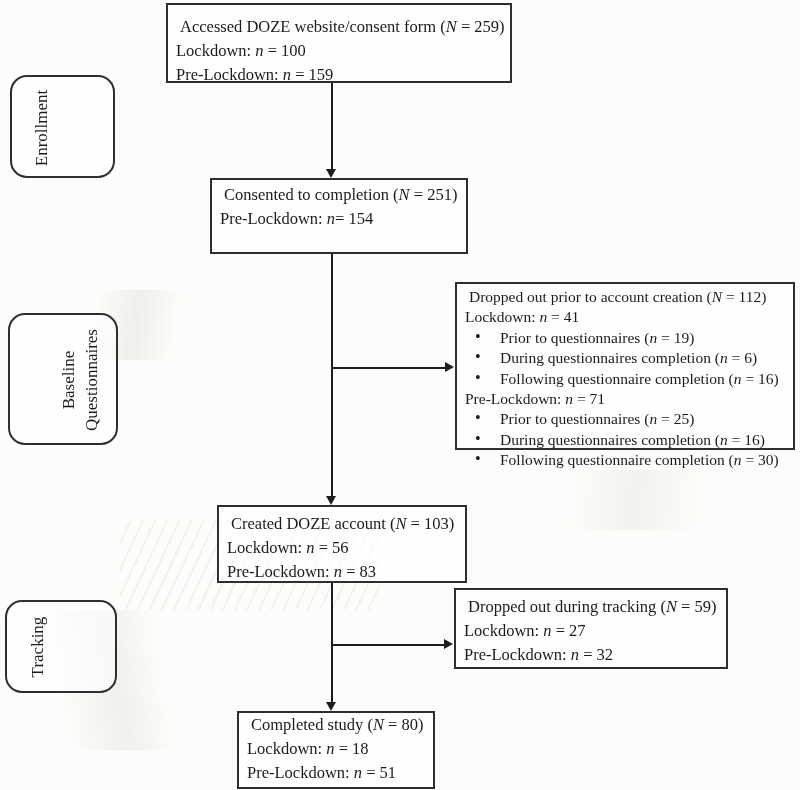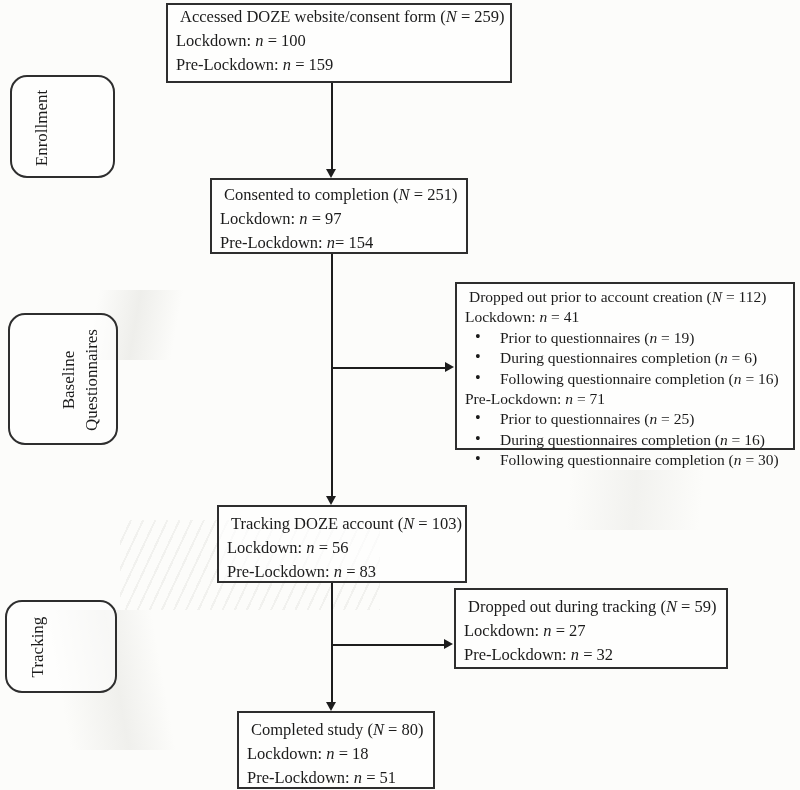--- a/index.html
+++ b/index.html
@@ -12,26 +12,26 @@
   
   .box{
     position:absolute;box-sizing:border-box;
     border:2px solid #2e2e2e;background:rgba(255,255,255,0.65);
   }
   .line{white-space:nowrap;padding-left:8px;}
   .line.first{padding-left:12px;}
   .line.bullet{padding-left:43px;position:relative;}
   .line.bullet::before{content:"\2022";position:absolute;left:18px;top:-1px;font-size:1.05em;}
   .nvar{font-style:italic;}
-  #box-accessed {left:166px;top:3px;  width:346px;height:80px;font-size:16.5px;line-height:24px;padding-top:0;}
+  #box-accessed {left:166px;top:3px;  width:346px;height:80px;font-size:16.5px;line-height:24px;padding-top:10px;}
   #box-consented{left:210px;top:178px;width:258px;height:76px;font-size:16.5px;line-height:24px;padding-top:3px;}
   #box-dropped1 {left:455px;top:282px;width:340px;height:168px;font-size:15.5px;line-height:20.4px;padding-top:3px;}
   #box-created  {left:217px;top:505px;width:250px;height:78px;font-size:16.5px;line-height:24px;padding-top:5px;}
   #box-dropped2 {left:454px;top:588px;width:274px;height:81px;font-size:16.5px;line-height:24px;padding-top:5px;}
-  #box-completed{left:237px;top:711px;width:198px;height:78px;font-size:16.5px;line-height:24px;padding-top:5px;}
+  #box-completed{left:237px;top:711px;width:198px;height:78px;font-size:16.5px;line-height:24px;}
   
   .stage{
     position:absolute;box-sizing:border-box;
     border:2px solid #2e2e2e;border-radius:17px;background:rgba(255,255,255,0.5);
   }
   #stage-enrollment{left:10px;top:75px; width:105px;height:103px;}
   #stage-baseline  {left:8px; top:313px;width:110px;height:132px;}
   #stage-tracking  {left:5px; top:600px;width:112px;height:93px;}
   .stage-label{
     position:absolute;transform:rotate(-90deg);
@@ -97,38 +97,37 @@
   <div class="arr-right" id="h2h"></div>
 
   <div class="box" id="box-accessed">
     <div class="line first"><span>Accessed DOZE website/consent form (</span><i class="nvar">N</i><span> = 259)</span></div>
     <div class="line"><span>Lockdown: </span><i class="nvar">n</i><span> = 100</span></div>
     <div class="line"><span>Pre-Lockdown: </span><i class="nvar">n</i><span> = 159</span></div>
   </div>
 
   <div class="box" id="box-consented">
     <div class="line first"><span>Consented to completion (</span><i class="nvar">N</i><span> = 251)</span></div>
-    <div class="line"><span>Lockdown: </span><i class="nvar">n</i><span> = 97</span></div>
     <div class="line"><span>Pre-Lockdown: </span><i class="nvar">n</i><span>= 154</span></div>
   </div>
 
   <div class="box" id="box-dropped1">
     <div class="line first"><span>Dropped out prior to account creation (</span><i class="nvar">N</i><span> = 112)</span></div>
     <div class="line"><span>Lockdown: </span><i class="nvar">n</i><span> = 41</span></div>
     <div class="line bullet"><span>Prior to questionnaires (</span><i class="nvar">n</i><span> = 19)</span></div>
     <div class="line bullet"><span>During questionnaires completion (</span><i class="nvar">n</i><span> = 6)</span></div>
     <div class="line bullet"><span>Following questionnaire completion (</span><i class="nvar">n</i><span> = 16)</span></div>
     <div class="line"><span>Pre-Lockdown: </span><i class="nvar">n</i><span> = 71</span></div>
     <div class="line bullet"><span>Prior to questionnaires (</span><i class="nvar">n</i><span> = 25)</span></div>
     <div class="line bullet"><span>During questionnaires completion (</span><i class="nvar">n</i><span> = 16)</span></div>
     <div class="line bullet"><span>Following questionnaire completion (</span><i class="nvar">n</i><span> = 30)</span></div>
   </div>
 
   <div class="box" id="box-created">
-    <div class="line first"><span>Tracking DOZE account (</span><i class="nvar">N</i><span> = 103)</span></div>
+    <div class="line first"><span>Created DOZE account (</span><i class="nvar">N</i><span> = 103)</span></div>
     <div class="line"><span>Lockdown: </span><i class="nvar">n</i><span> = 56</span></div>
     <div class="line"><span>Pre-Lockdown: </span><i class="nvar">n</i><span> = 83</span></div>
   </div>
 
   <div class="box" id="box-dropped2">
     <div class="line first"><span>Dropped out during tracking (</span><i class="nvar">N</i><span> = 59)</span></div>
     <div class="line"><span>Lockdown: </span><i class="nvar">n</i><span> = 27</span></div>
     <div class="line"><span>Pre-Lockdown: </span><i class="nvar">n</i><span> = 32</span></div>
   </div>
 

